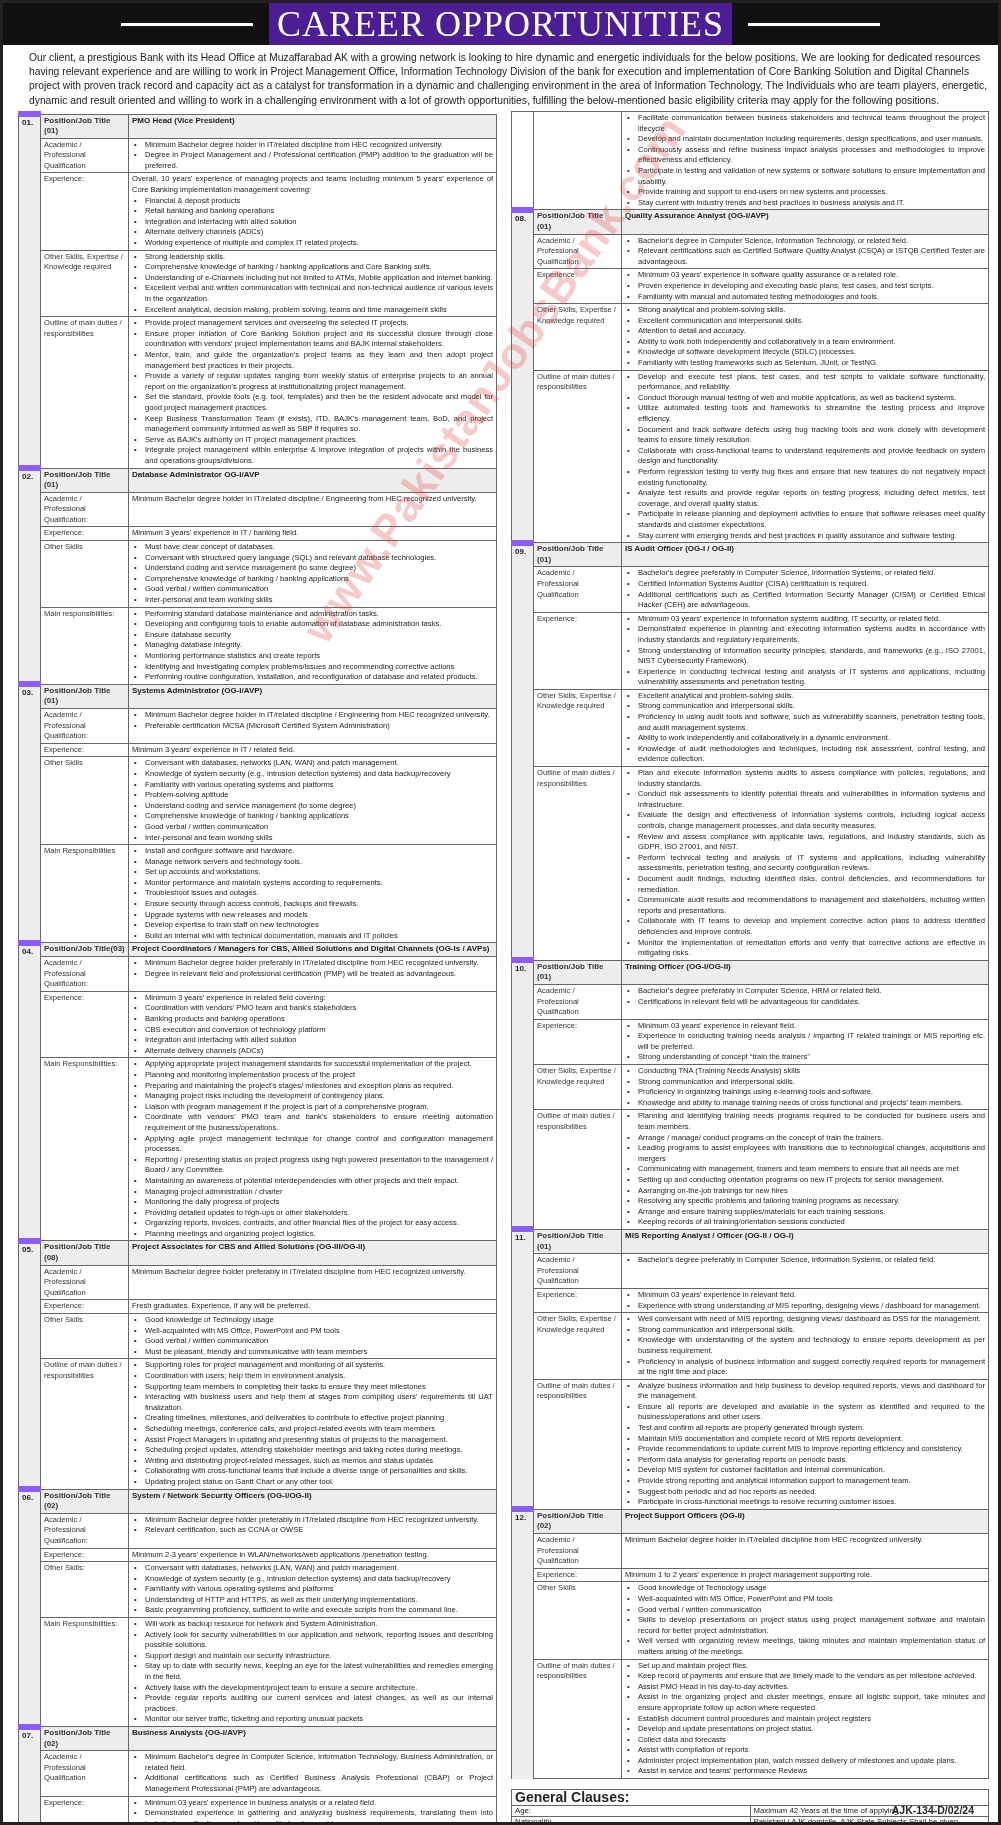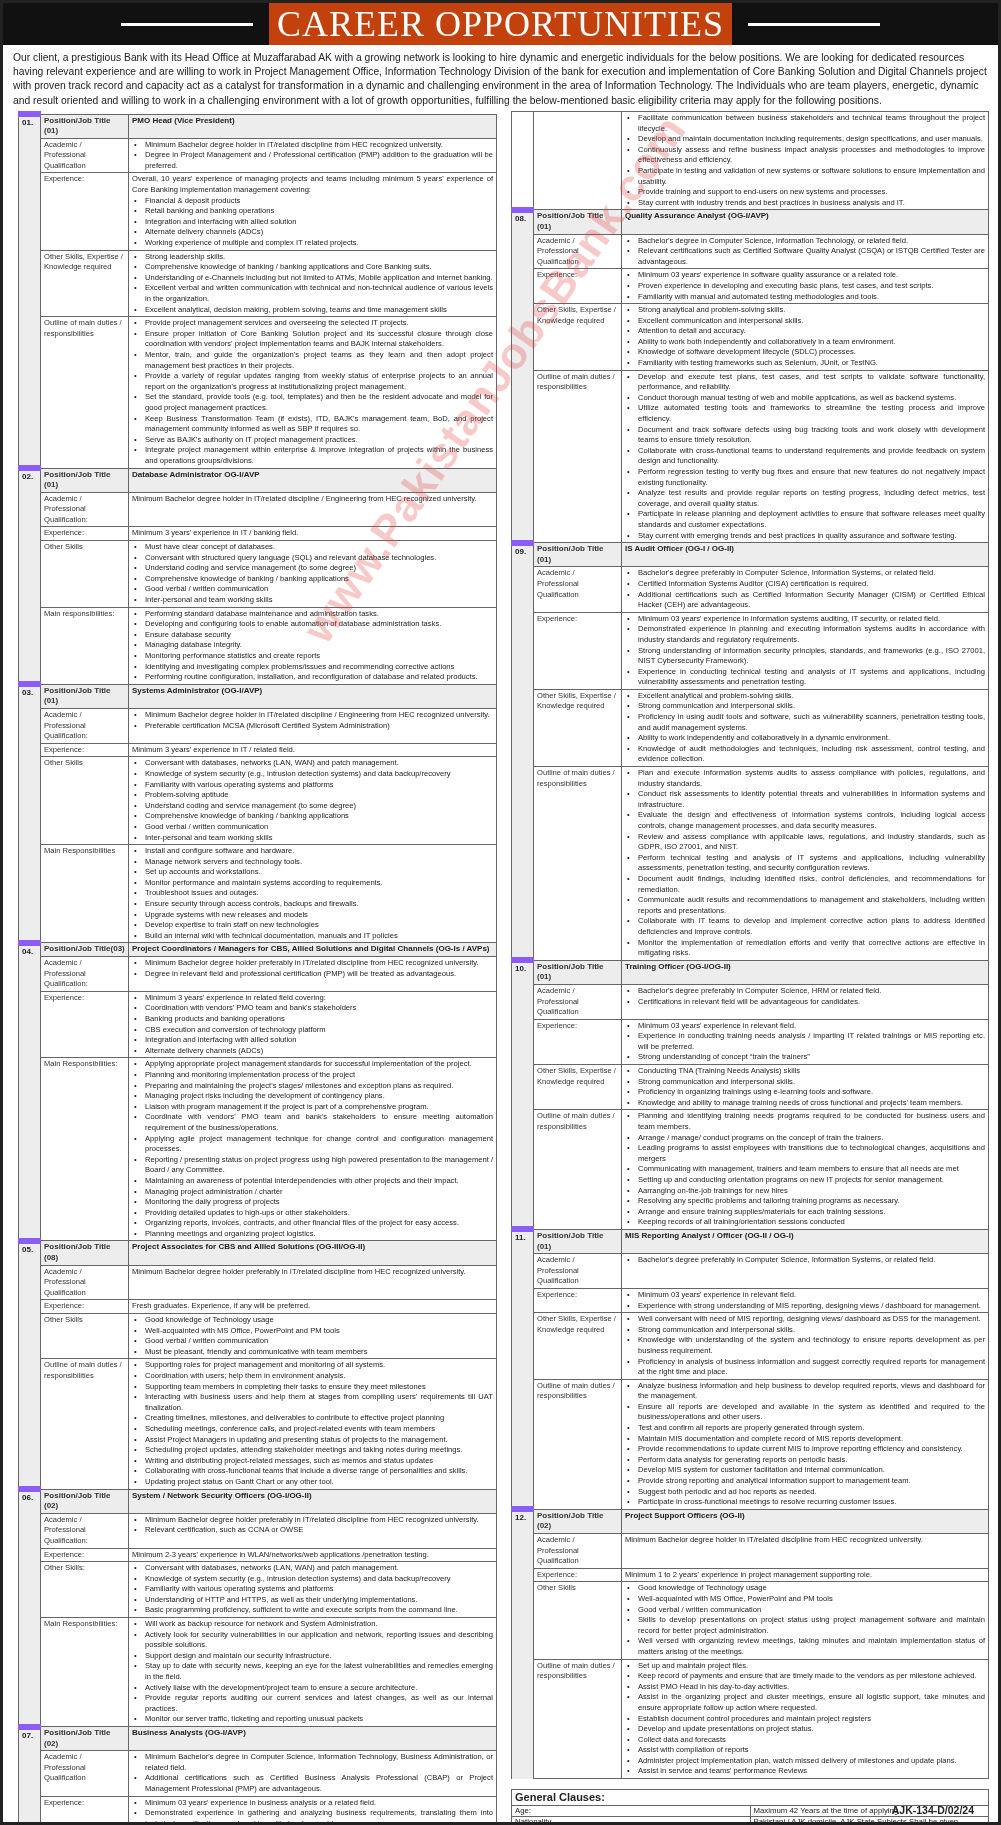--- a/index.html
+++ b/index.html
@@ -3,43 +3,43 @@
 <meta charset="utf-8">
 <style>
   * { box-sizing: border-box; margin: 0; padding: 0; }
   html, body { width: 1001px; background: #fff; }
   body { font-family: "Liberation Sans", sans-serif; color: #222; }
   .page { width: 1001px; height: 1825px; border: 3px solid #222; position: relative; overflow: hidden; background: #fff; }
   .banner { height: 42px; background: #111; position: relative; display: flex; align-items: center; justify-content: center; }
   .banner::before, .banner::after { content: ""; position: absolute; top: 20px; height: 3px; background: #fff; }
   .banner::before { left: 118px; width: 132px; }
   .banner::after { right: 118px; width: 132px; }
-  .banner h1 { font-family: "Liberation Serif", serif; font-weight: normal; color: #fff; font-size: 36px; letter-spacing: 1px; background: #c2410c; padding: 0 8px; position: relative; z-index: 1; line-height: 42px; }
-  .intro { font-size: 10.3px; line-height: 14.2px; padding: 6px 10px 0 10px; text-align: left; color: #222; height: 60px; }
+  .banner h1 { font-family: "Liberation Serif", serif; font-weight: normal; color: #fff; font-size: 36px; letter-spacing: 1px; background: #4c1d95; padding: 0 8px; position: relative; z-index: 1; line-height: 42px; }
+  .intro { font-size: 10.3px; line-height: 14.2px; padding: 6px 10px 0 26px; text-align: left; color: #222; height: 60px; }
   .cols { position: absolute; top: 108px; left: 0; width: 995px; }
   .col { position: absolute; top: 0; }
   .col.left { left: 15px; width: 479px; }
   .col.right { left: 508px; width: 478px; }
   table.job { width: 100%; border-collapse: collapse; font-size: 7.6px; line-height: 10.6px; table-layout: fixed; }
   table.job td { border: 1px solid #666; vertical-align: top; padding: 1px 3px; }
   td.num { width: 22px; font-weight: bold; border-bottom: none !important; border-top: none; }
   tr.first td.num { border-top: 6px solid #8b5cf6; }
   td.lbl { width: 88px; color: #333; }
   .col.right td.lbl { width: 88px; }
   tr.title-row td { background: #ededed; font-weight: bold; font-size: 8px; }
   tr.title-row td.lbl, tr.title-row td.val { font-weight: bold; }
   ul.b { list-style: none; }
   ul.b li { position: relative; padding-left: 13px; text-align: justify; }
   ul.b li::before { content: "•"; position: absolute; left: 2px; top: 0; }
   .plain { text-align: justify; }
   .watermark { position: absolute; left: 290px; top: 620px; transform: rotate(-55deg); transform-origin: left top; color: rgba(230,60,60,0.28); font-size: 44px; font-weight: bold; white-space: nowrap; pointer-events: none; letter-spacing: 1px; }
   table.gen { width: 100%; border-collapse: collapse; font-size: 7.8px; line-height: 10.6px; margin-top: 10px; table-layout: fixed; }
   table.gen td { border: 1px solid #666; padding: 0 3px; vertical-align: top; }
   table.gen td.gl { width: 170px; }
-  table.gen tr.gh td { font-weight: bold; font-size: 11px; padding: 2px 3px; }
+  table.gen tr.gh td { font-weight: bold; font-size: 14px; padding: 2px 3px; }
   .ref { position: absolute; right: 24px; bottom: 6px; font-weight: bold; font-size: 10.5px; }
 </style>
 </head>
 <body>
 
 <div class="page">
   <div class="banner">
     <h1>CAREER OPPORTUNITIES</h1>
   </div>
   <p class="intro">Our client, a prestigious Bank with its Head Office at Muzaffarabad AK with a growing network is looking to hire dynamic and energetic individuals for the below positions.  We are looking for dedicated resources having relevant experience and are willing to work in Project Management Office, Information Technology Division of the bank for execution and implementation of Core Banking Solution and Digital Channels project with proven track record and capacity act as a catalyst for transformation in a dynamic and challenging environment in the area of Information Technology. The Individuals who are team players, energetic, dynamic and result oriented and willing to work in a challenging environment with a lot of growth opportunities, fulfilling the below-mentioned basic eligibility criteria may apply for the following positions.</p>

